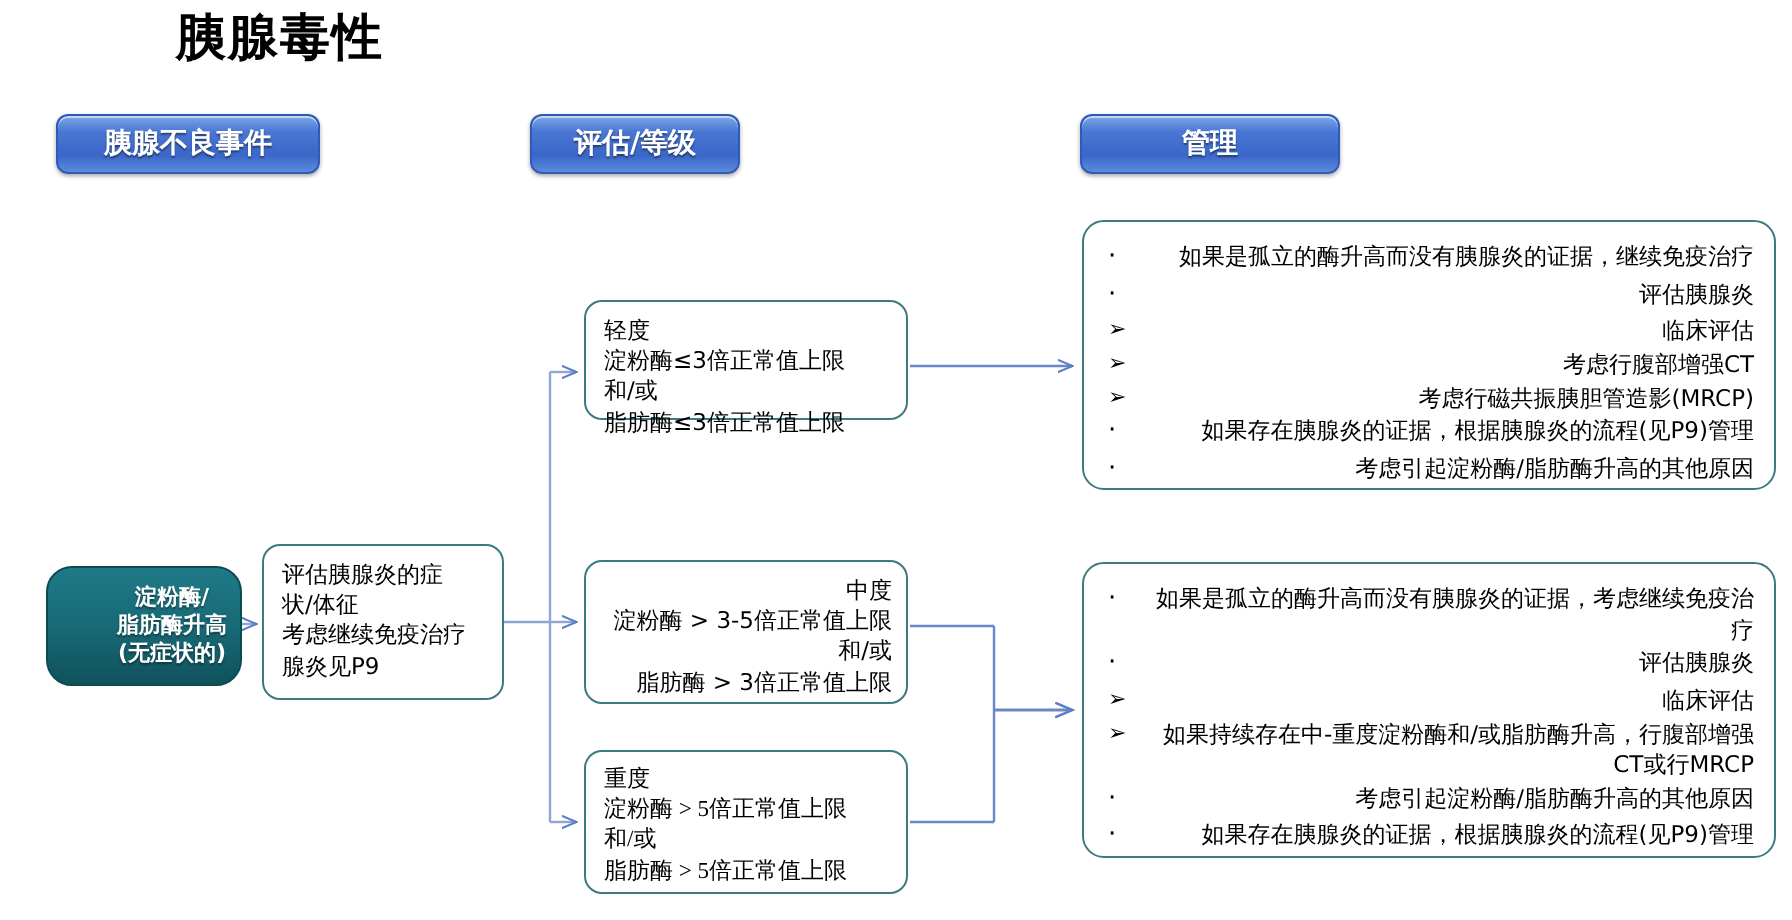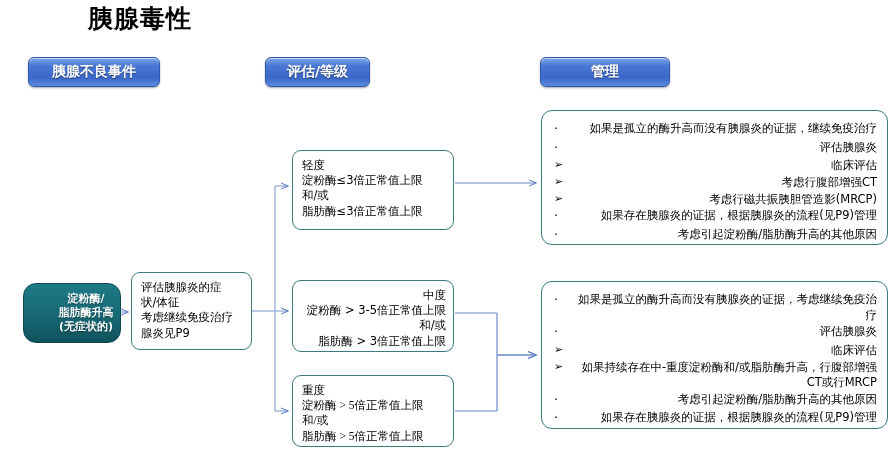--- a/index.html
+++ b/index.html
@@ -83,21 +83,21 @@
     border-radius: 9px;
     box-sizing: border-box;
     font-size: 11.5px;
     line-height: 1.32;
     color: #000000;
     padding: 7px 7px 6px 9px;
   }
   .flowbox .line { white-space: nowrap; }
 
   #box-eval   { left: 131px; top: 272px; width: 121px; height: 78px; }
-  #box-mild   { left: 292px; top: 150px; width: 162px; height: 80px; }
+  #box-mild   { left: 292px; top: 150px; width: 162px; height: 60px; }
   #box-mod    { left: 292px; top: 280px; width: 162px; height: 72px; text-align: right; }
   #box-sev    { left: 292px; top: 375px; width: 162px; height: 72px; font-family: Liberation Serif, serif; }
 
   
   .mgmtbox {
     position: absolute;
     background: #ffffff;
     border: 1px solid #3c7a80;
     border-radius: 11px;
     box-sizing: border-box;

